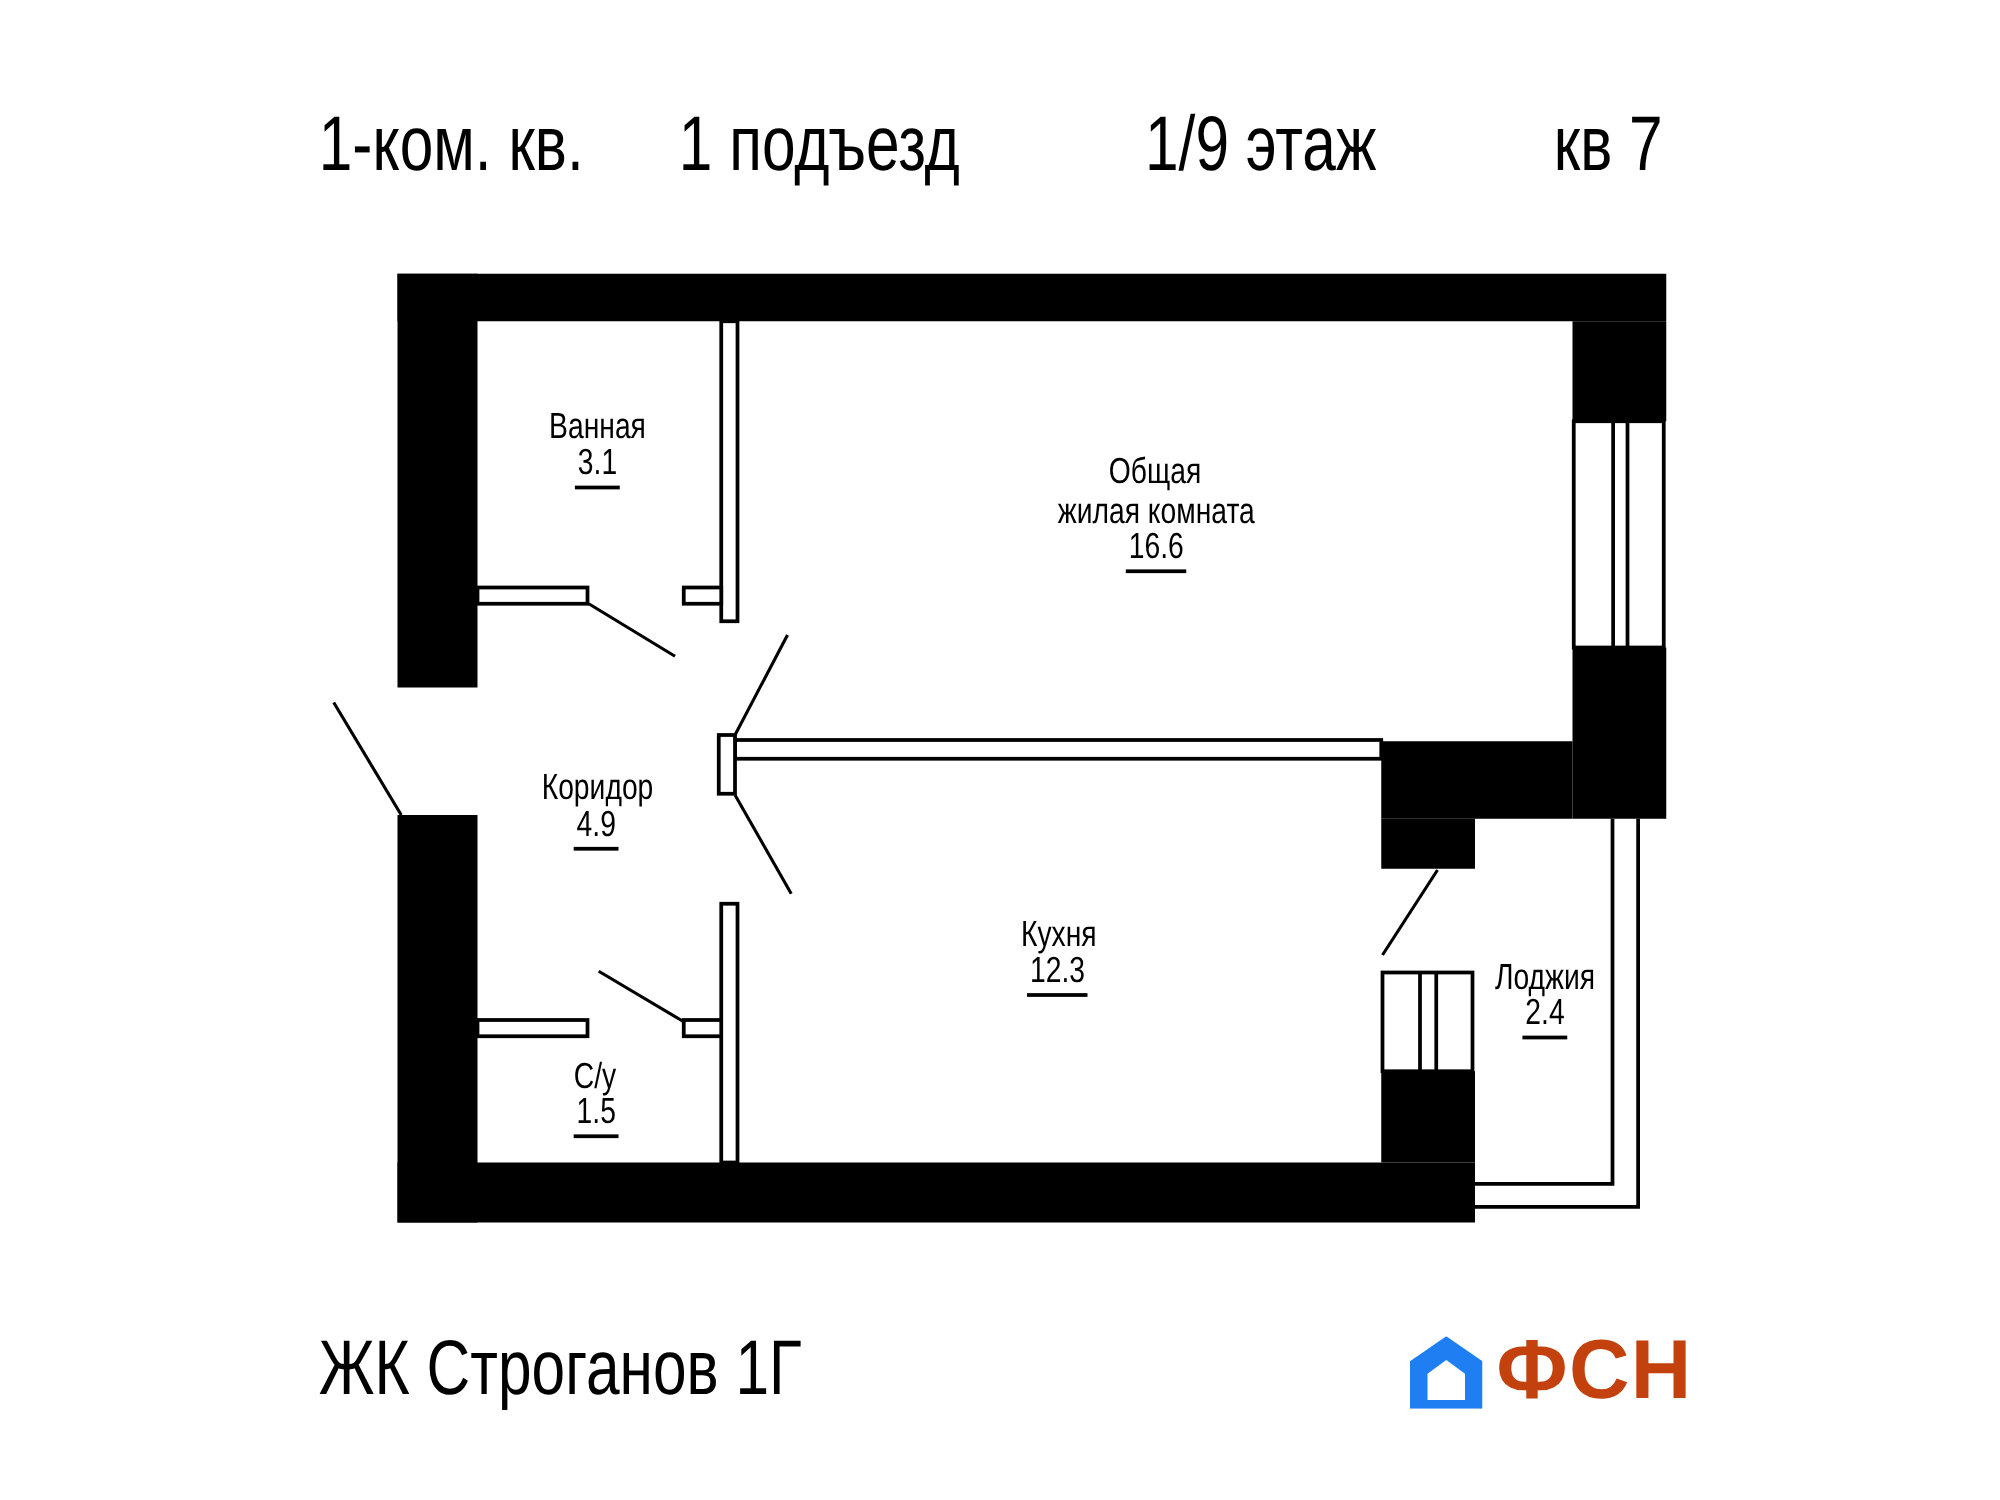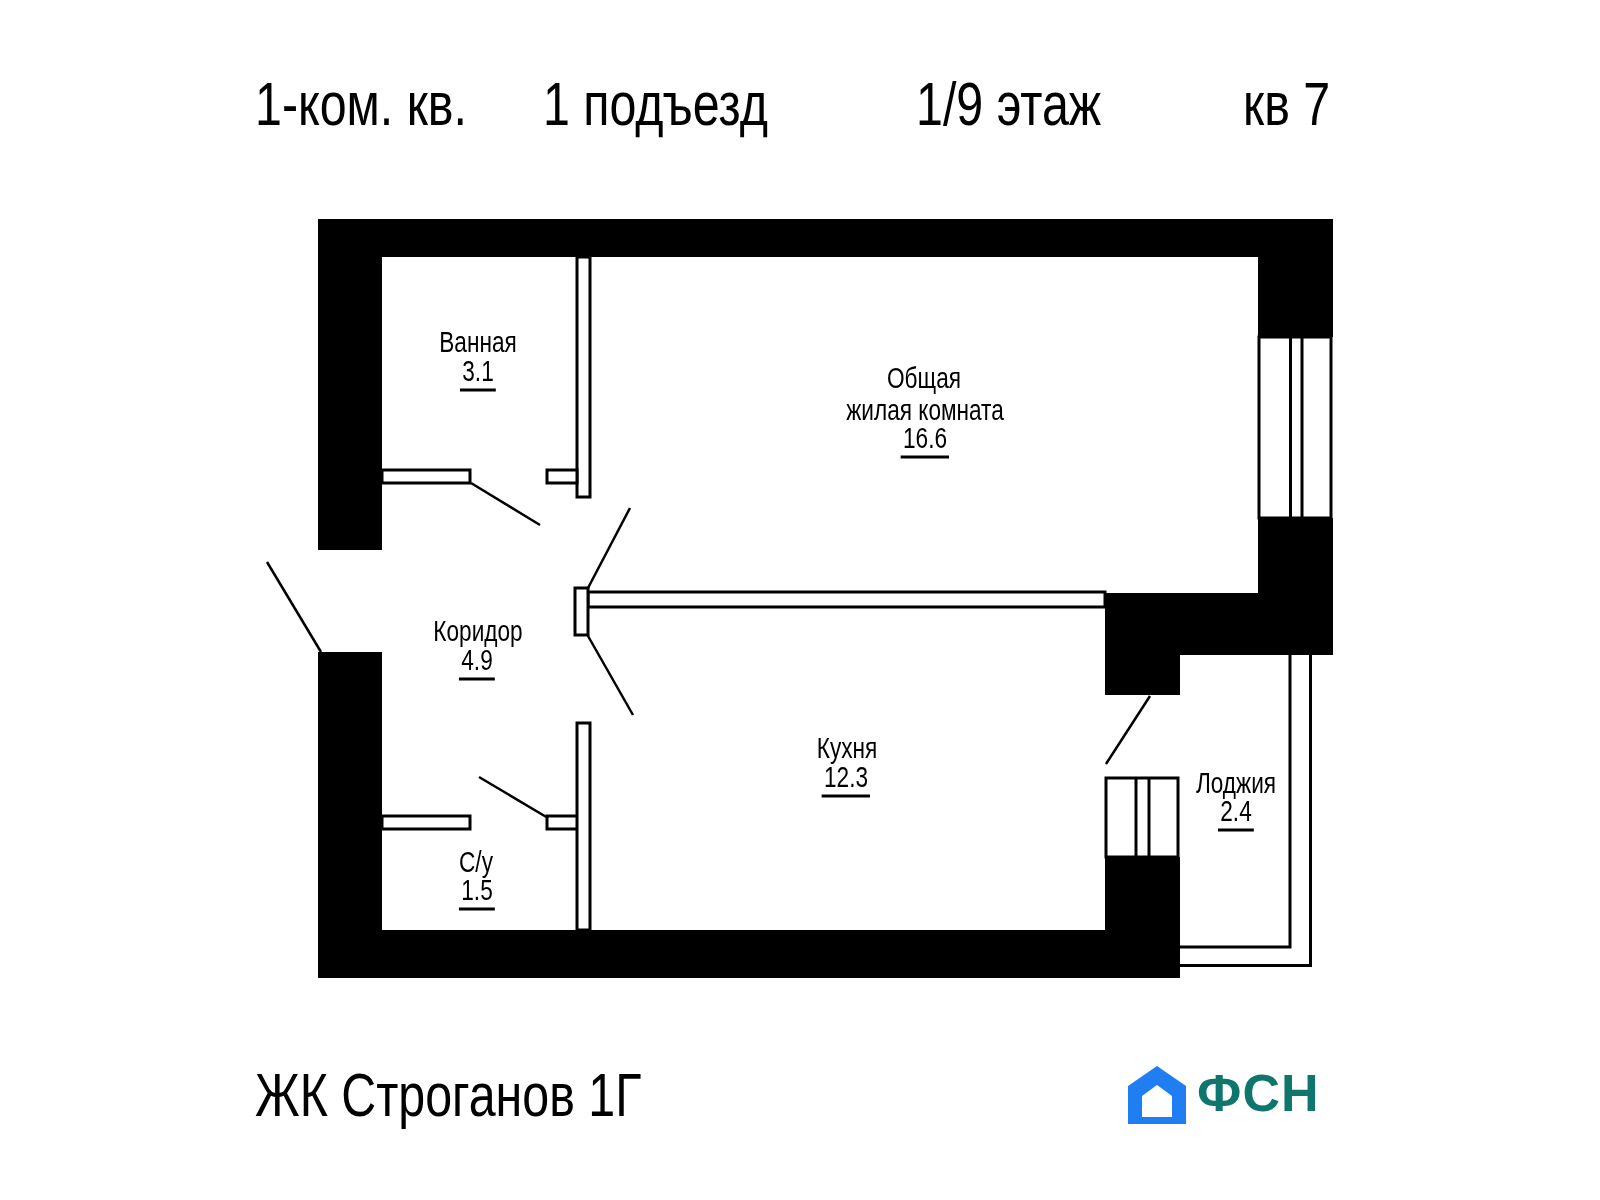--- a/index.html
+++ b/index.html
@@ -17,28 +17,28 @@
     transform:translate(-50%,-50%) scaleX(0.78);text-align:center;
   }
   .area-val{
     position:absolute;font-size:29px;line-height:1;white-space:nowrap;
     transform:translate(-50%,-50%) scaleX(0.78);
     border-bottom:3px solid #000;padding:0 3px 3px 3px;
   }
   .footer-name{font-size:62px;line-height:1;}
   .logo{position:absolute;left:1128px;top:1066px;display:flex;align-items:center;gap:11px;}
   .logo-text{
-    font-size:52px;line-height:1;font-weight:700;color:#0f766e;
+    font-size:67px;line-height:1;font-weight:700;color:#c2410c;
     letter-spacing:1px;margin-top:-4px;
   }
 </style>
 </head>
 <body>
 
-<div class="abs" style="left:0;top:73px;width:1492px;height:70px;">
+<div class="abs" style="left:0;top:85px;width:1492px;height:70px;">
   <span class="abs cond title-part" style="left:255px;top:0;">1-ком. кв.</span>
   <span class="abs cond title-part" style="left:543px;top:0;">1 подъезд</span>
   <span class="abs cond title-part" style="left:916px;top:0;">1/9 этаж</span>
   <span class="abs cond title-part" style="left:1243px;top:0;">кв 7</span>
 </div>
 
 <svg class="plan-svg" viewBox="0 0 1600 1200" xmlns="http://www.w3.org/2000/svg">
 
   <g fill="#000" stroke="none">
     <rect x="318" y="219" width="1015" height="38"></rect>

